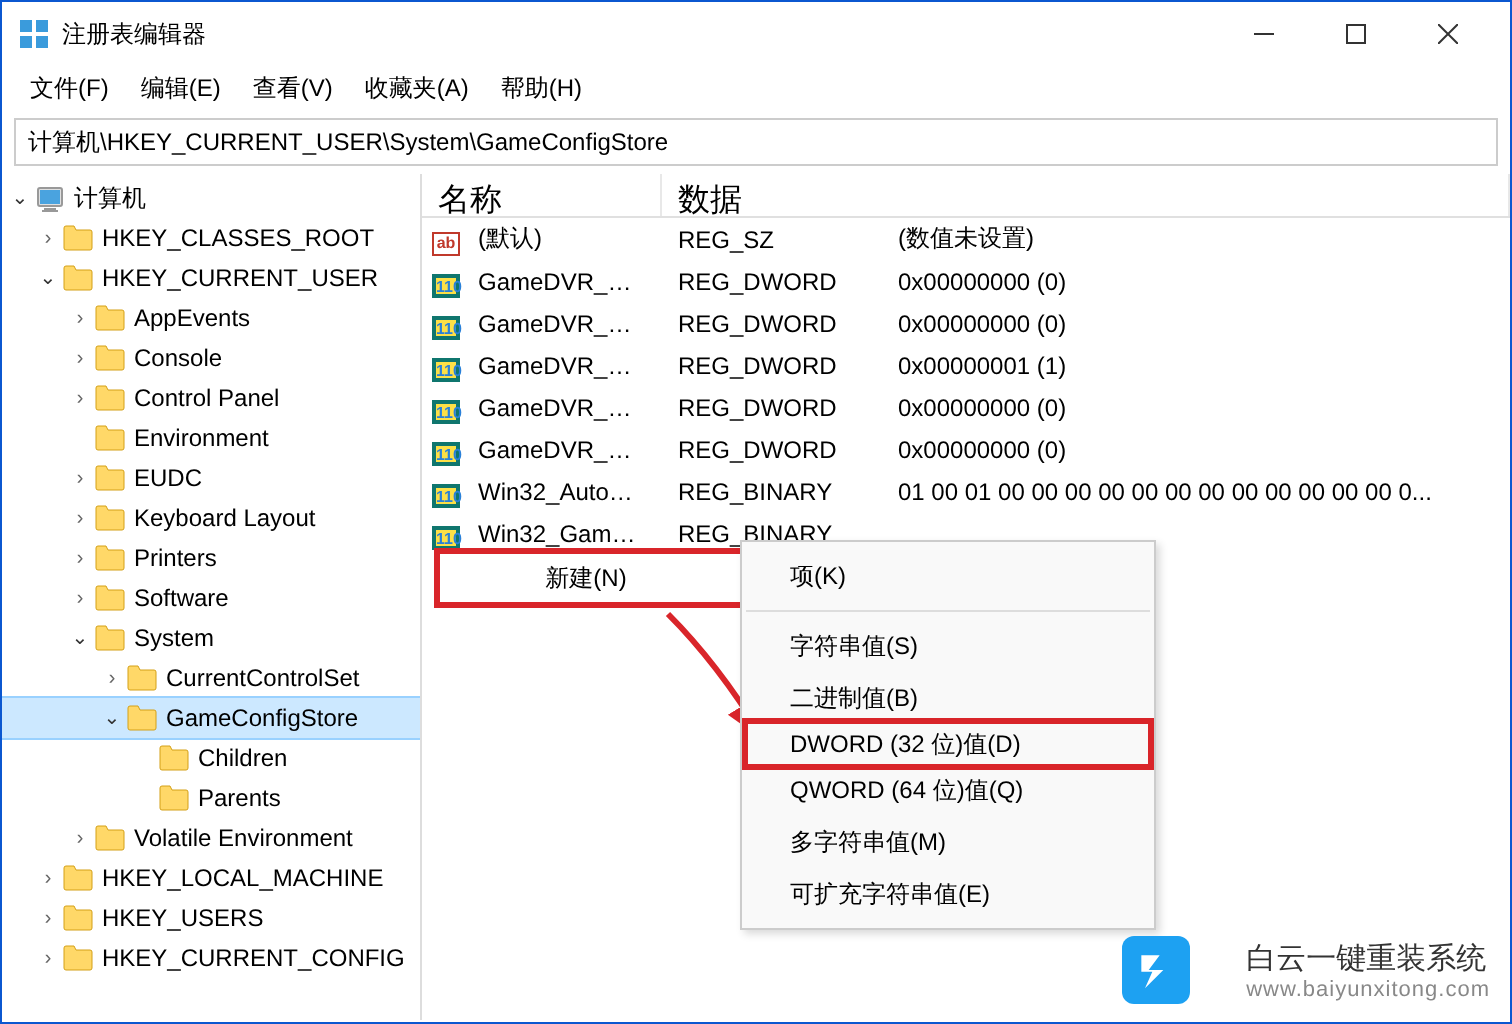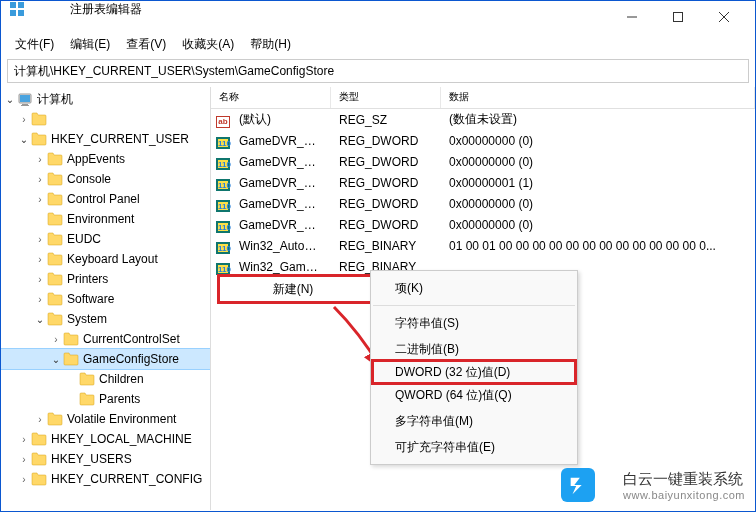--- a/index.html
+++ b/index.html
@@ -1,18 +1,18 @@
 <!DOCTYPE html>
 <html><head>
 <meta charset="utf-8">
 <style>
 * { box-sizing: border-box; margin: 0; padding: 0; font-family: "Microsoft YaHei", "Segoe UI", sans-serif; font-size: 12px; }
 body { background: #fff; }
 .window { width: 756px; height: 512px; border: 1px solid #0b57d0; position: relative; background: #fff; }
-.titlebar { height: 32px; display: flex; padding: 0 8px; gap: 39px; }
+.titlebar { height: 32px; display: flex; align-items: center; padding: 0 8px; }
 .titlebar-icon { width: 16px; height: 16px; margin-right: 6px; display: flex; align-items: center; justify-content: center; }
 .titlebar-title { flex: 1; font-size: 12px; }
 .win-controls { display: flex; }
 .win-btn { width: 46px; height: 32px; display: flex; align-items: center; justify-content: center; color: #333; }
 .menubar { height: 22px; display: flex; align-items: center; padding: 0 6px; }
 .menu-item { padding: 2px 8px; }
 .addressbar { height: 24px; border: 1px solid #ccc; margin: 4px 6px; display: flex; align-items: center; padding: 0 6px; font-size: 12px; }
 .content { display: flex; height: 423px; }
 .tree { width: 210px; border-right: 1px solid #ddd; overflow: auto; padding: 2px 0; }
 .tree-node { display: flex; align-items: center; height: 20px; padding-right: 4px; white-space: nowrap; }
@@ -22,21 +22,21 @@
 .folder-icon { width: 16px; height: 14px; margin-right: 4px; display: inline-block; }
 .folder-icon svg { display: block; }
 .tree-node.selected { background: #cce8ff; outline: 1px solid #99d1ff; }
 .depth0 { padding-left: 2px; }
 .depth1 { padding-left: 16px; }
 .depth2 { padding-left: 32px; }
 .depth3 { padding-left: 48px; }
 .depth4 { padding-left: 64px; }
 .list { flex: 1; position: relative; }
 .list-header { display: flex; height: 22px; border-bottom: 1px solid #e0e0e0; }
-.list-header .col { padding: 3px 8px; border-right: 1px solid #e8e8e8; font-size: 10px; font-family: Liberation Mono, monospace; }
+.list-header .col { padding: 3px 8px; border-right: 1px solid #e8e8e8; font-size: 16px; font-family: Liberation Mono, monospace; }
 .col-name { width: 120px; }
 .col-type { width: 110px; }
 .col-data { flex: 1; }
 .list-row { display: flex; height: 21px; align-items: center; }
 .list-row .col { padding: 1px 8px; white-space: nowrap; overflow: hidden; text-overflow: ellipsis; font-size: 12px; }
 .row-icon { width: 16px; height: 16px; margin-left: 4px; display: flex; align-items: flex-end; justify-content: center; }
 .str-icon { background: #fff; border: 1px solid #c0392b; color: #c0392b; font-size: 8px; font-weight: bold; width: 14px; height: 12px; line-height: 10px; text-align: center; }
 .dword-icon { background: #fde047; border: 2px solid #0f766e; color: #2980d9; font-size: 8px; font-weight: bold; width: 14px; height: 12px; line-height: 10px; text-align: center; }
 .context-box { position: absolute; border: 3px solid #d9252a; background: #fff; }
 .new-box { left: 6px; top: 187px; width: 176px; height: 30px; display: flex; align-items: center; }
@@ -114,20 +114,21 @@
           </span>
           <span>计算机</span>
         </div>
         <div class="tree-node depth1">
           <span class="chev">›</span>
           <span class="folder-icon">
             <svg width="16" height="14" viewBox="0 0 16 14">
               <path fill="#ffd868" stroke="#d4a017" stroke-width="0.5" d="M1 3 L1 12 Q1 13 2 13 L14 13 Q15 13 15 12 L15 4 Q15 3 14 3 L7 3 L6 1 L2 1 Q1 1 1 2 Z"></path>
             </svg>
           </span>
+          <span>HKEY_CLASSES_ROOT</span>
         </div>
         <div class="tree-node depth1">
           <span class="chev open">⌄</span>
           <span class="folder-icon">
             <svg width="16" height="14" viewBox="0 0 16 14">
               <path fill="#ffd868" stroke="#d4a017" stroke-width="0.5" d="M1 3 L1 12 Q1 13 2 13 L14 13 Q15 13 15 12 L15 4 Q15 3 14 3 L7 3 L6 1 L2 1 Q1 1 1 2 Z"></path>
             </svg>
           </span>
           <span>HKEY_CURRENT_USER</span>
         </div>
@@ -281,21 +282,20 @@
             <svg width="16" height="14" viewBox="0 0 16 14">
               <path fill="#ffd868" stroke="#d4a017" stroke-width="0.5" d="M1 3 L1 12 Q1 13 2 13 L14 13 Q15 13 15 12 L15 4 Q15 3 14 3 L7 3 L6 1 L2 1 Q1 1 1 2 Z"></path>
             </svg>
           </span>
           <span>HKEY_CURRENT_CONFIG</span>
         </div>
       </div>
     <div class="list">
       <div class="list-header">
         <div class="col col-name">名称</div>
-        <div class="col col-type">类型</div>
         <div class="col col-data">数据</div>
       </div>
       <div id="rows">
           <div class="list-row">
             <span class="row-icon">
               <span class="str-icon">ab</span>
             </span>
             <span class="col col-name" style="width:100px">(默认)</span>
             <span class="col col-type">REG_SZ</span>
             <span class="col col-data">(数值未设置)</span>

